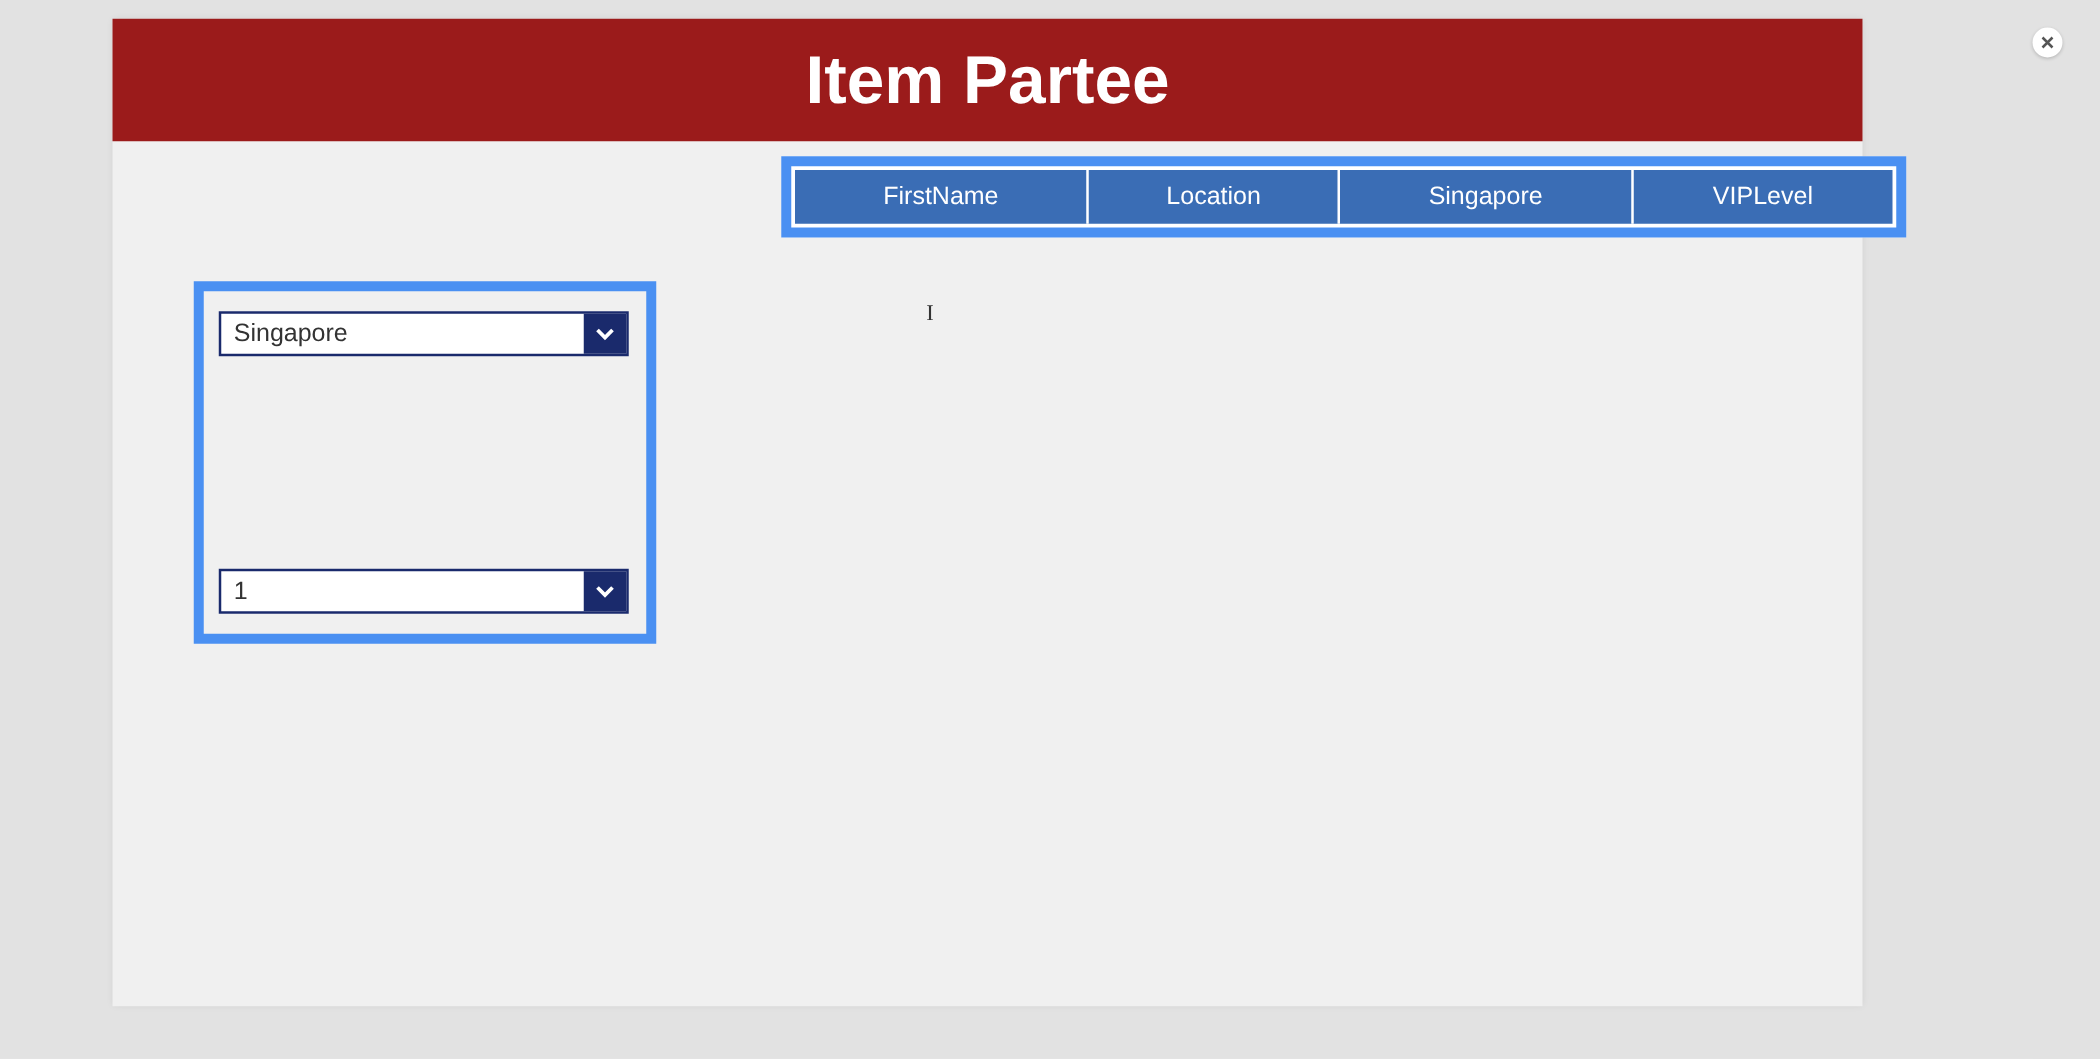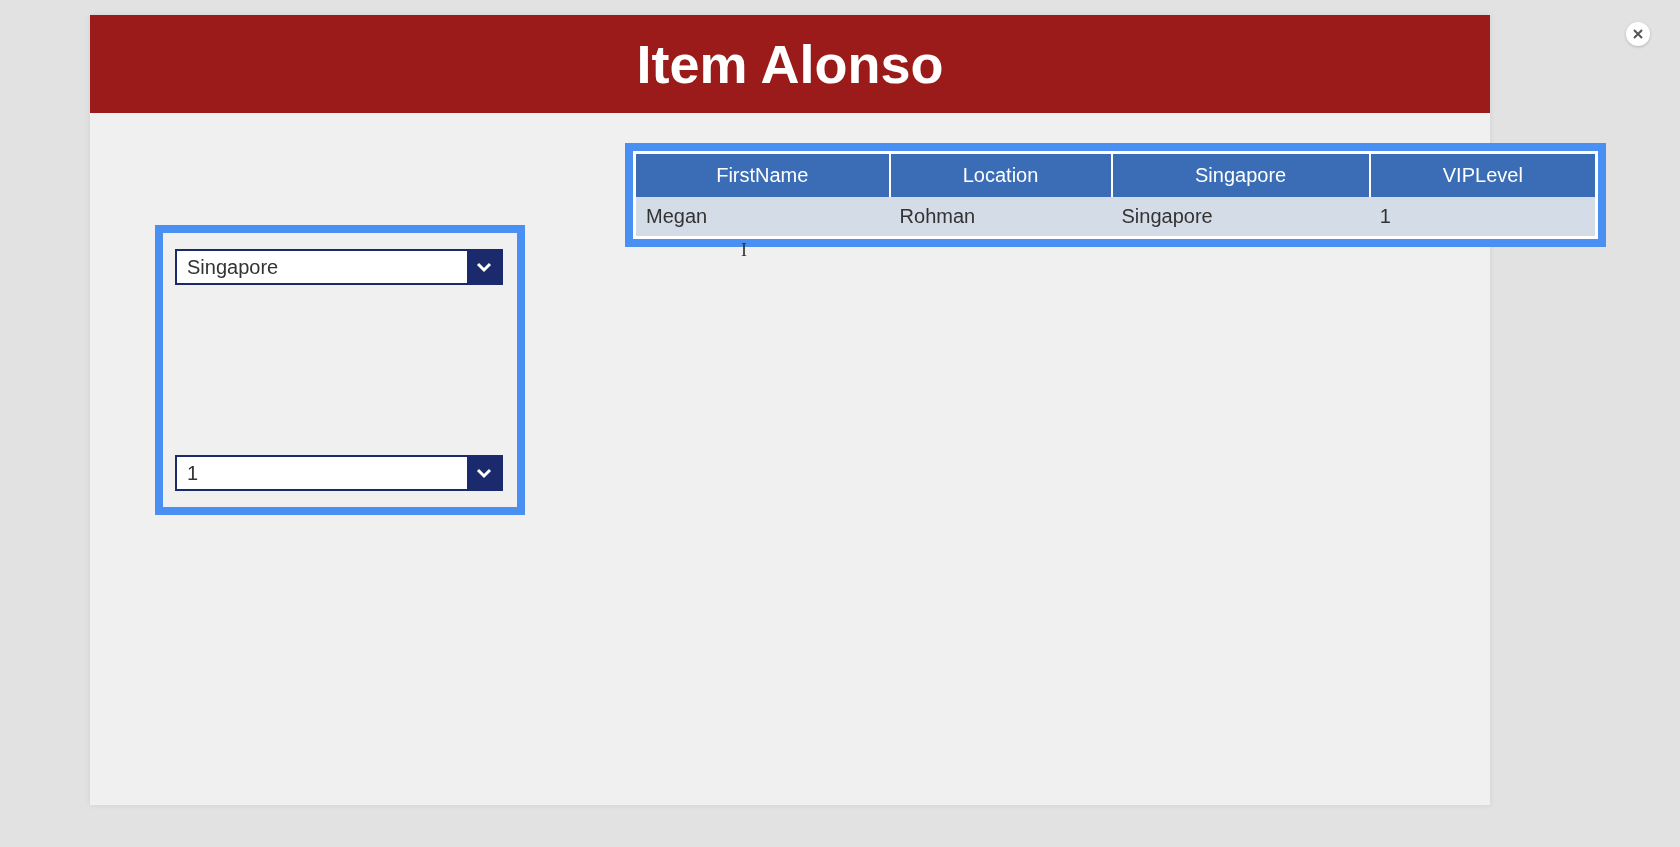--- a/index.html
+++ b/index.html
@@ -86,22 +86,22 @@
     display: flex;
     align-items: center;
     justify-content: center;
   }
   .dropdown-btn svg { width: 18px; height: 18px; }
   .dropdown-btn path { stroke: #ffffff; stroke-width: 3; fill: none; }
 
   .table-panel {
     position: absolute;
     left: 535px;
-    top: 128px;
-    width: 981px;
+    top: 110px;
+    width: 900px;
     border: 8px solid #4a90f2;
     padding: 3px;
     background: #ffffff;
   }
   table.data-table {
     width: 100%;
     border-collapse: collapse;
     font-size: 20px;
   }
   table.data-table th {
@@ -135,21 +135,21 @@
 
 <div class="close-btn">
   <svg viewBox="0 0 12 12">
     <path d="M2 2 L10 10 M10 2 L2 10"></path>
   </svg>
 </div>
 
 <div class="page">
 
   <div class="header">
-    <div class="header-title">Item Alonso</div>
+    <div class="header-title">Item Partee</div>
   </div>
 
   <div class="filters-panel">
     <div class="dropdown">
       <div class="dropdown-value">Singapore</div>
       <div class="dropdown-btn">
         <svg viewBox="0 0 18 18">
             <path d="M3 6 L9 12 L15 6"></path>
           </svg>
       </div>
@@ -168,25 +168,19 @@
     <table class="data-table">
       <thead>
         <tr>
           <th>FirstName</th>
           <th>Location</th>
           <th>Singapore</th>
           <th>VIPLevel</th>
         </tr>
       </thead>
       <tbody>
-        <tr>
-          <td>Megan</td>
-          <td>Rohman</td>
-          <td>Singapore</td>
-          <td>1</td>
-        </tr>
       </tbody>
     </table>
   </div>
 
   <div class="text-cursor">I</div>
 
 </div>
 
 </body></html>

